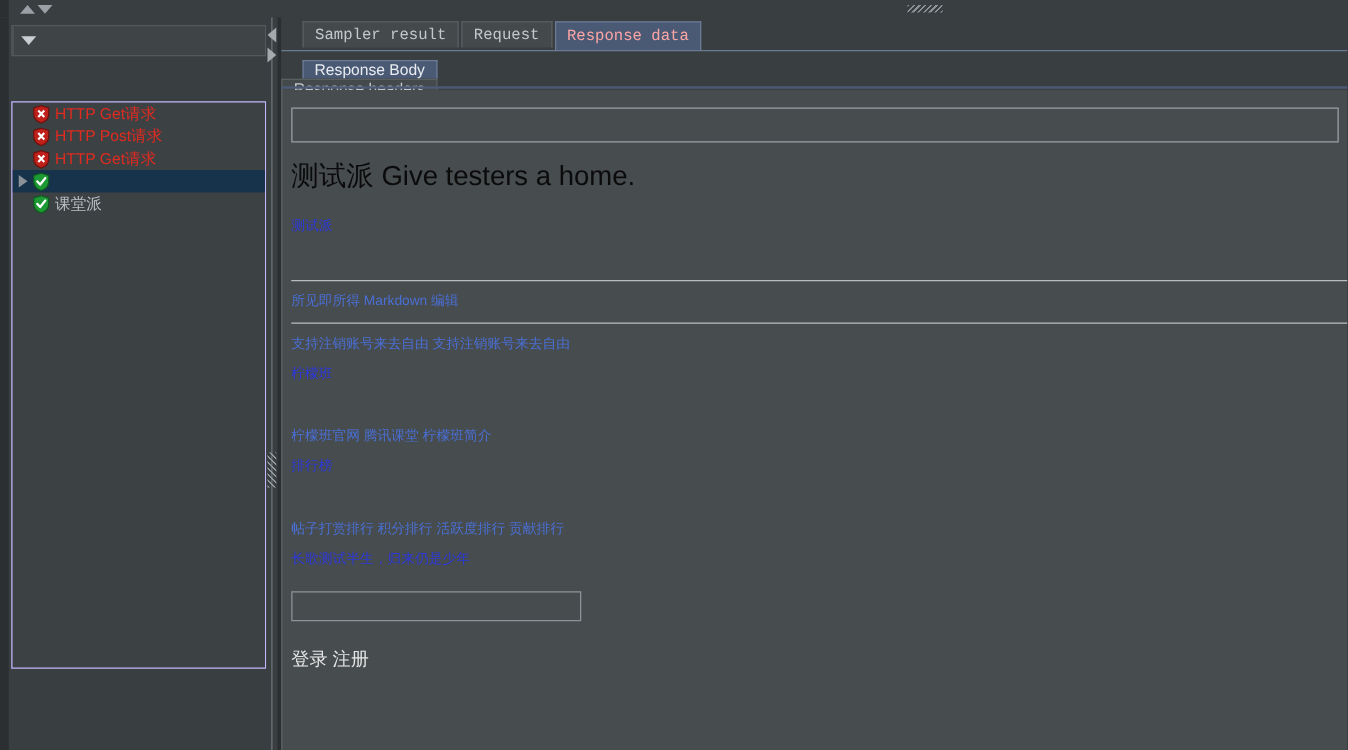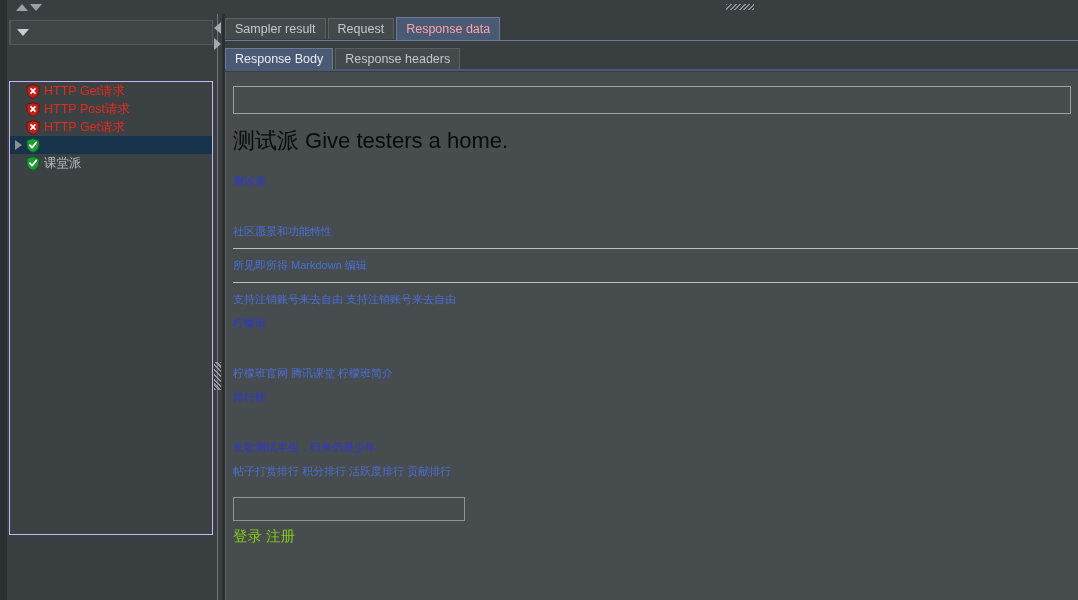--- a/index.html
+++ b/index.html
@@ -212,24 +212,25 @@
   
   .right-panel {
     position: absolute;
     left: 225px; top: 14px;
     width: 853px; height: 586px;
     background: #393e41;
   }
 
   .tabstrip {
     position: absolute;
-    left: 0; top: 3px;
+    left: 17px; top: 3px;
     height: 22px;
     display: flex;
-    align-items: center;
+    align-items: flex-start;
+    font-family: Liberation Mono, monospace;
   }
   .tab {
     height: 21px;
     padding: 0 9px;
     display: flex;
     align-items: center;
     font-size: 12.5px;
     color: #c3c8cc;
     background: #44494c;
     border: 1px solid #5a5f62;
@@ -250,20 +251,21 @@
     width: 853px; height: 1px;
     background: #6b7b95;
   }
 
   .subtabstrip {
     position: absolute;
     left: 0; top: 34px;
     height: 21px;
     display: flex;
     align-items: flex-end;
+    flex-direction: column;
   }
   .subtab {
     height: 21px;
     padding: 0 9px;
     display: flex;
     align-items: center;
     font-size: 12.5px;
     color: #c3c8cc;
     background: #44494c;
     border: 1px solid #5a5f62;
@@ -337,23 +339,23 @@
   }
   .inputbox {
     width: 232px; height: 24px;
     border: 1px solid #8d9397;
     box-sizing: border-box;
     background: #474c4f;
     margin-top: 14px;
   }
   .plain-text {
     font-size: 14.5px;
-    color: #84cc16;
+    color: #e5e5e5;
     line-height: 22px;
-    margin-top: 4px;
+    margin-top: 20px;
     white-space: nowrap;
   }
   .watermark {
     position: absolute;
     right: 8px; bottom: 8px;
     font-size: 15px;
     color: #8e9398;
     white-space: nowrap;
   }
 </style>
@@ -467,43 +469,42 @@
       <div class="empty-box"></div>
 
       <div class="doc">
 
         <div class="h1">测试派 Give testers a home.</div>
 
         <div class="p link-blue">测试派</div>
 
         <div class="gap-lg"></div>
 
-        <div class="p link-soft">社区愿景和功能特性</div>
 
         <div class="hr"></div>
 
         <div class="p link-soft">所见即所得 Markdown 编辑</div>
 
         <div class="hr"></div>
 
         <div class="p link-soft">支持注销账号来去自由 支持注销账号来去自由</div>
 
         <div class="p link-blue">柠檬班</div>
 
         <div class="gap-lg"></div>
 
         <div class="p link-soft">柠檬班官网 腾讯课堂 柠檬班简介</div>
 
         <div class="p link-blue">排行榜</div>
 
         <div class="gap-lg"></div>
 
+        <div class="p link-soft">帖子打赏排行 积分排行 活跃度排行 贡献排行</div>
+
         <div class="p link-blue">长歌测试半生，归来仍是少年</div>
-
-        <div class="p link-soft">帖子打赏排行 积分排行 活跃度排行 贡献排行</div>
 
         <input class="inputbox" type="text" id="searchbox" value="" style="">
 
         <div class="plain-text">登录 注册</div>
       </div>
 
     </div>
   </div>
 </div>
 

